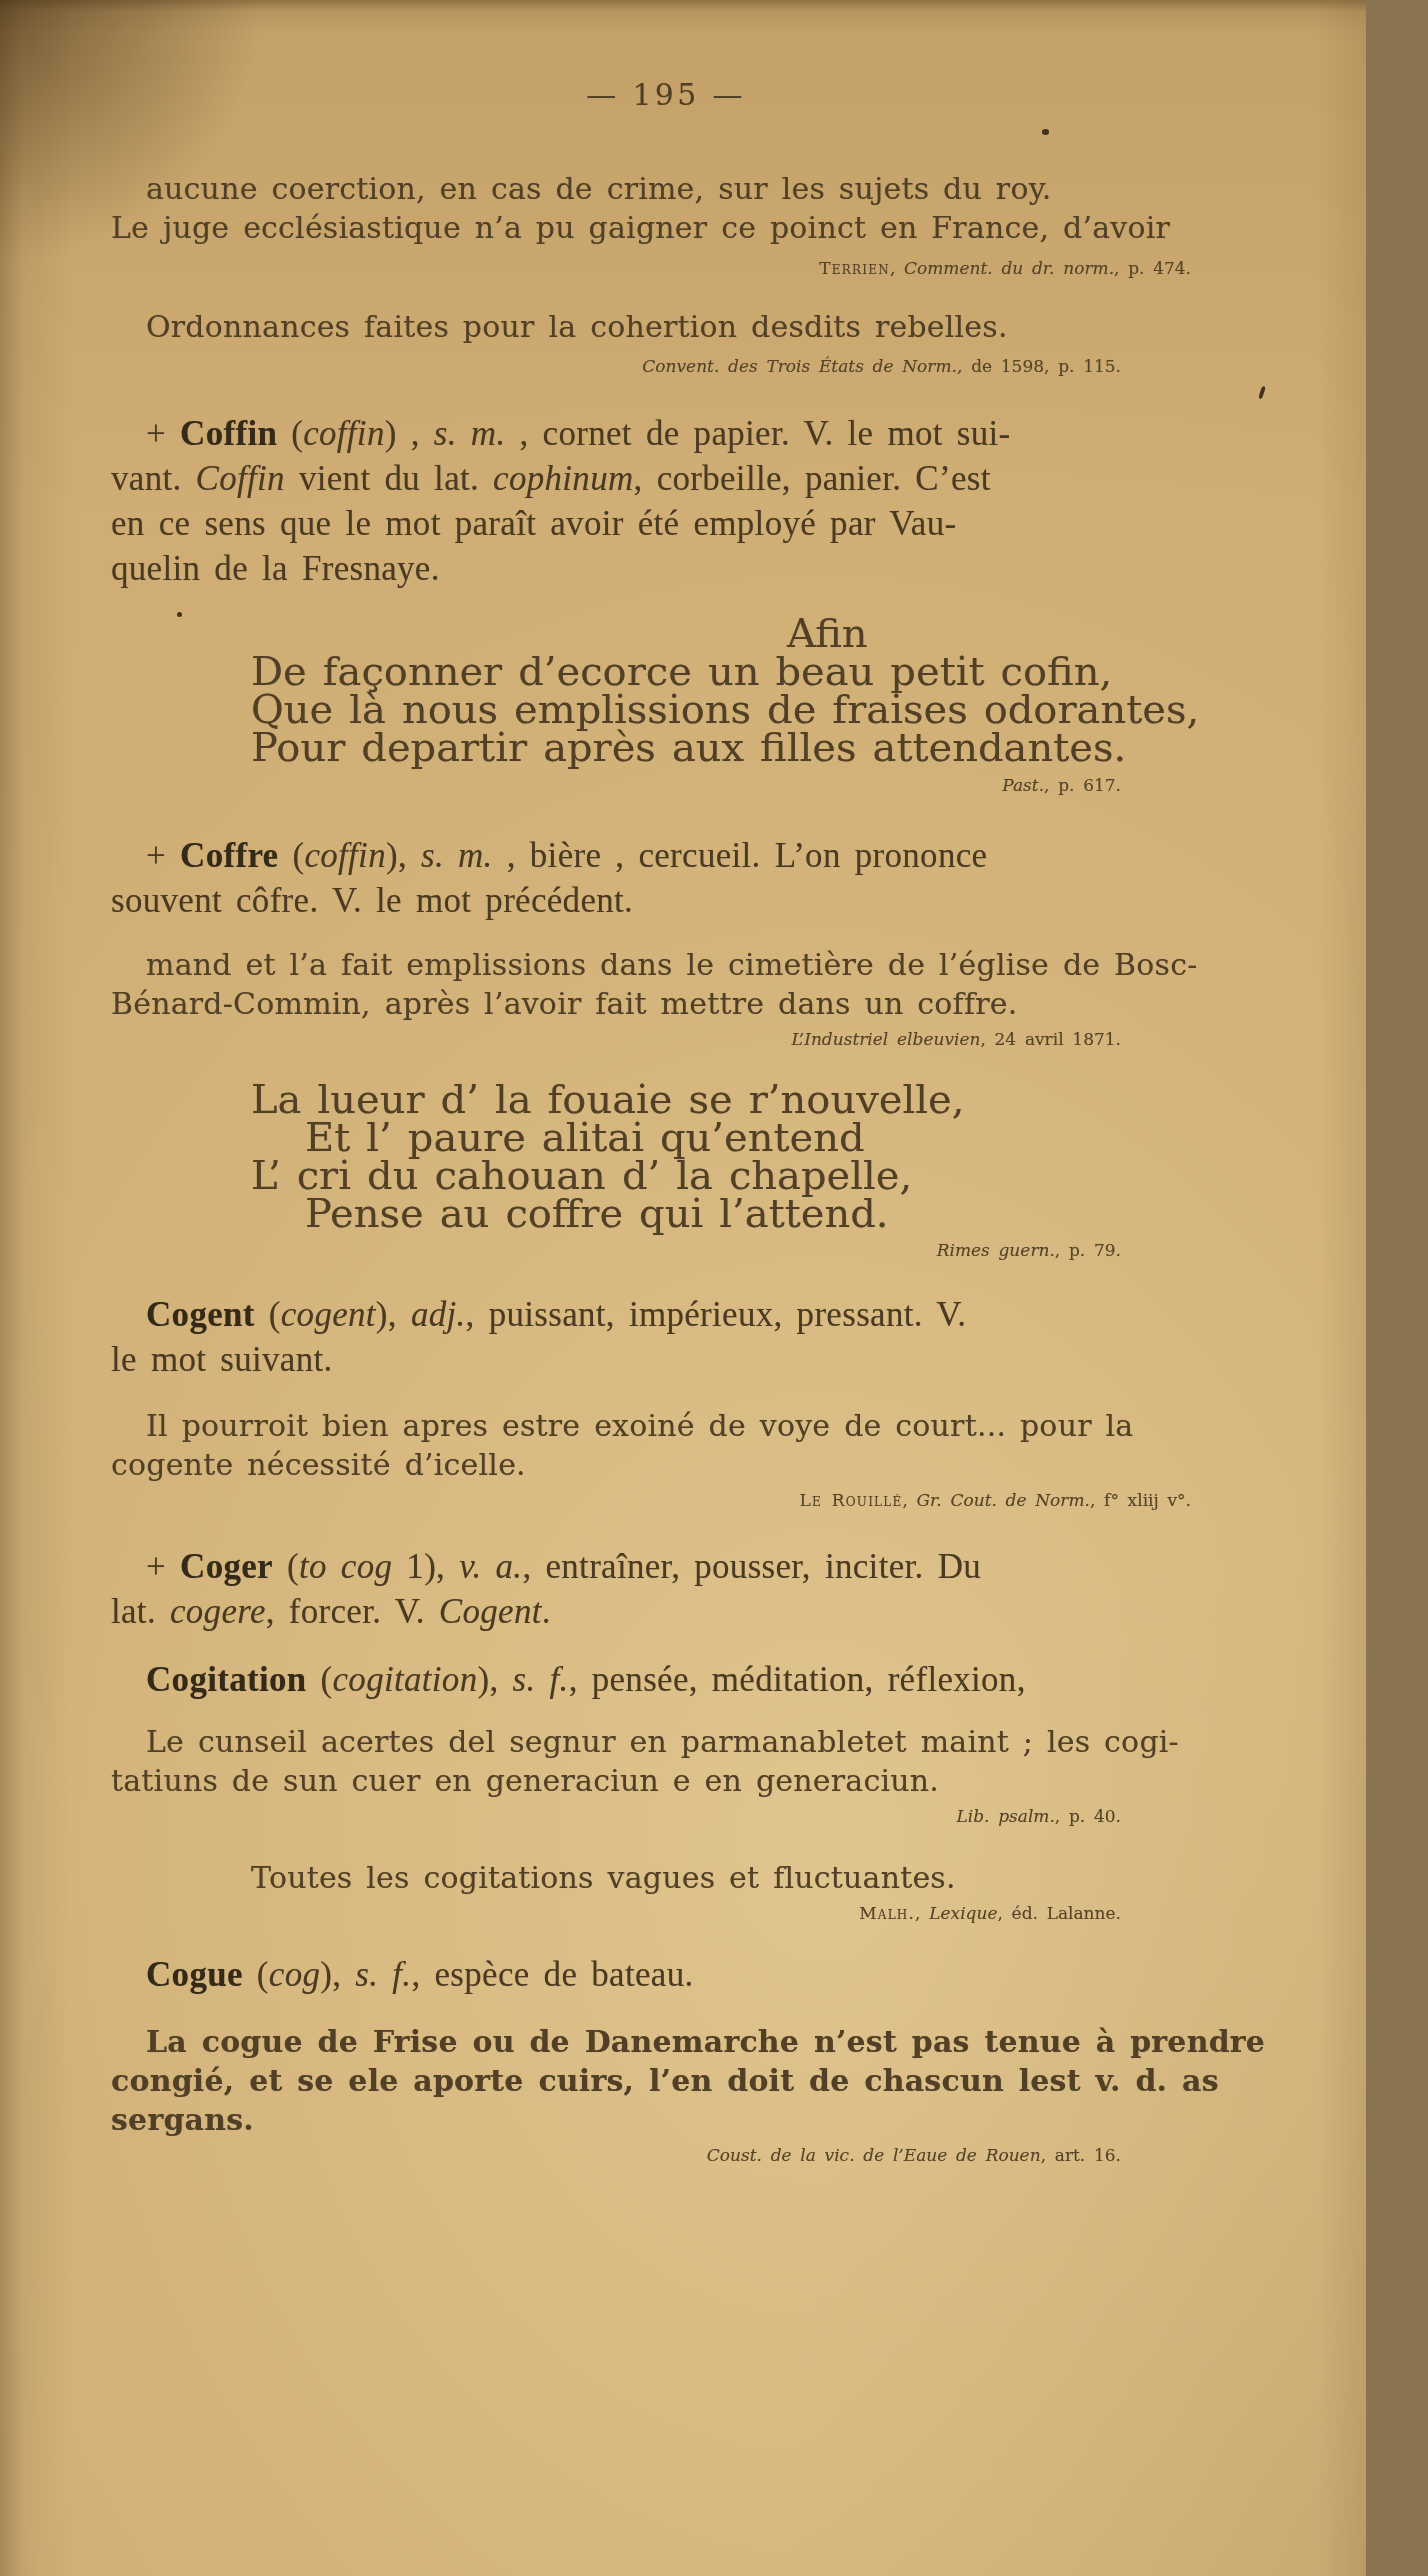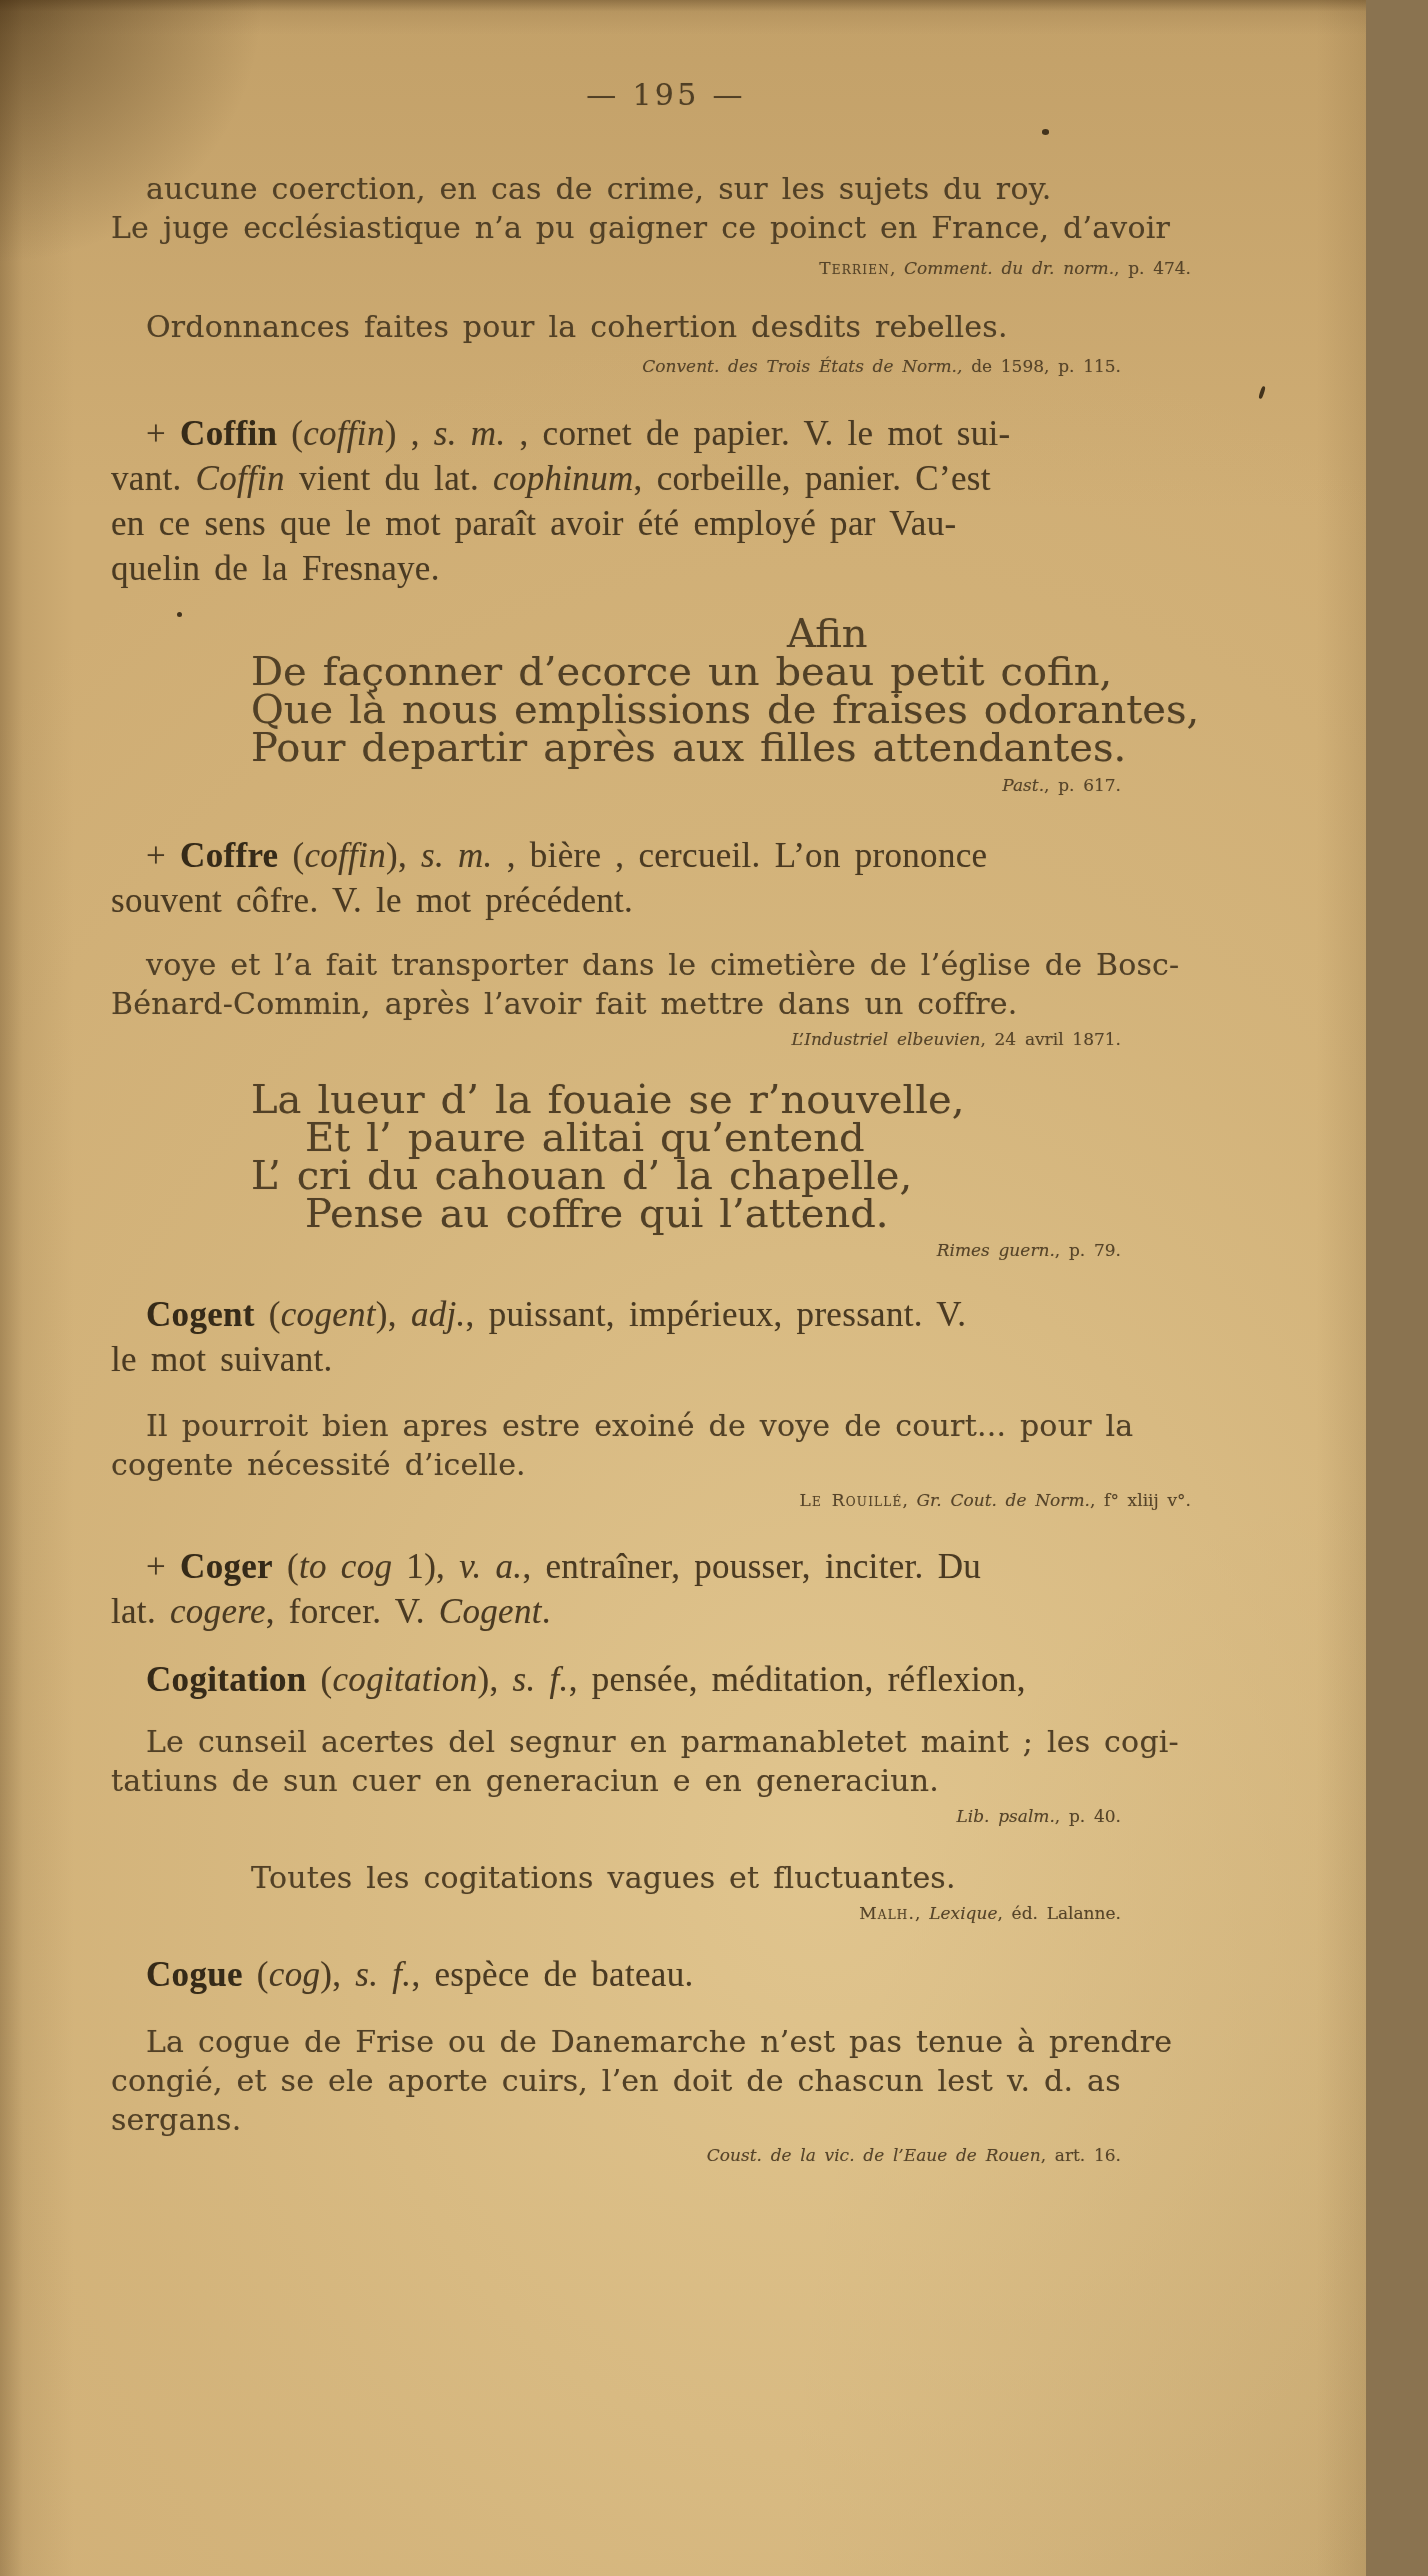--- a/index.html
+++ b/index.html
@@ -56,21 +56,21 @@
   .content > :nth-child(14){margin-top:25px;}
   .content > :nth-child(15){margin-top:24px;}
   .content > :nth-child(16){margin-top:0px;}
   .content > :nth-child(17){margin-top:27px;}
   .content > :nth-child(18){margin-top:23px;}
   .content > :nth-child(19){margin-top:20px;}
   .content > :nth-child(20){margin-top:0px;}
   .content > :nth-child(21){margin-top:25.6px;}
   .content > :nth-child(22){margin-top:0px;}
   .content > :nth-child(23){margin-top:21.5px;}
-  .content > :nth-child(24){margin-top:25px;}
+  .content > :nth-child(24){margin-top:25px;font-weight:bold;}
   .content > :nth-child(25){margin-top:0px;}
   
   .content > :nth-child(3), .content > :nth-child(16){padding-right:30px;}
   .speck{position:absolute;background:#43331c;border-radius:50%;}
   .speck.s1{left:1042px;top:129px;width:7.4px;height:5.8px;}
   .speck.s2{left:1260px;top:386px;width:4.1px;height:13.2px;border-radius:40%;transform:rotate(18deg);}
   .speck.s3{left:177px;top:612px;width:5px;height:5px;}
 </style>
 </head>
 <body>
@@ -104,21 +104,21 @@
         <div class="line"><span>Pour departir après aux filles attendantes.</span></div>
       </div>
       <div class="block cite">
         <div class="line"><span class="i">Past.</span><span>, p. 617.</span></div>
       </div>
       <div class="block entry">
         <div class="line"><span>+ </span><span class="b">Coffre</span><span> (</span><span class="i">coffin</span><span>), </span><span class="i">s. m.</span><span> , bière , cercueil. L’on prononce</span></div>
         <div class="line"><span>souvent côfre. V. le mot précédent.</span></div>
       </div>
       <div class="block quote">
-        <div class="line"><span>voye et l’a fait transporter dans le cimetière de l’église de Bosc-</span></div>
+        <div class="line"><span>mand et l’a fait emplissions dans le cimetière de l’église de Bosc-</span></div>
         <div class="line"><span>Bénard-Commin, après l’avoir fait mettre dans un coffre.</span></div>
       </div>
       <div class="block cite">
         <div class="line"><span class="i">L’Industriel elbeuvien</span><span>, 24 avril 1871.</span></div>
       </div>
       <div class="block verse">
         <div class="line"><span>La lueur d’ la fouaie se r’nouvelle,</span></div>
         <div class="line ind1"><span>Et l’ paure alitai qu’entend</span></div>
         <div class="line"><span>L’ cri du cahouan d’ la chapelle,</span></div>
         <div class="line ind1"><span>Pense au coffre qui l’attend.</span></div>

